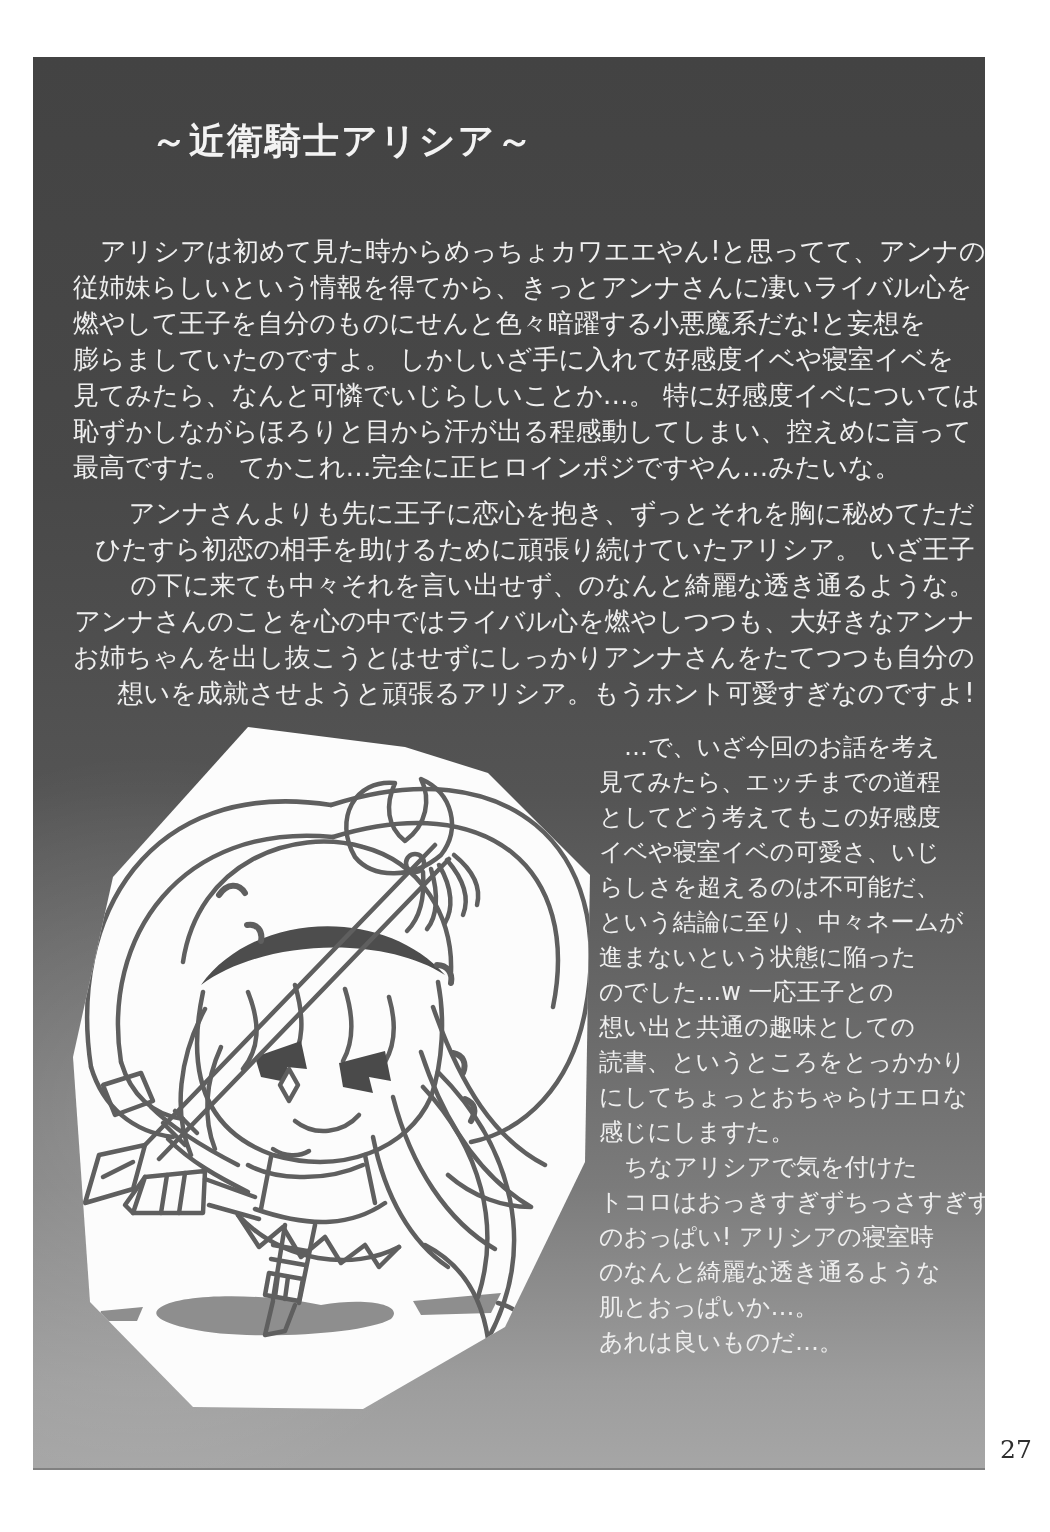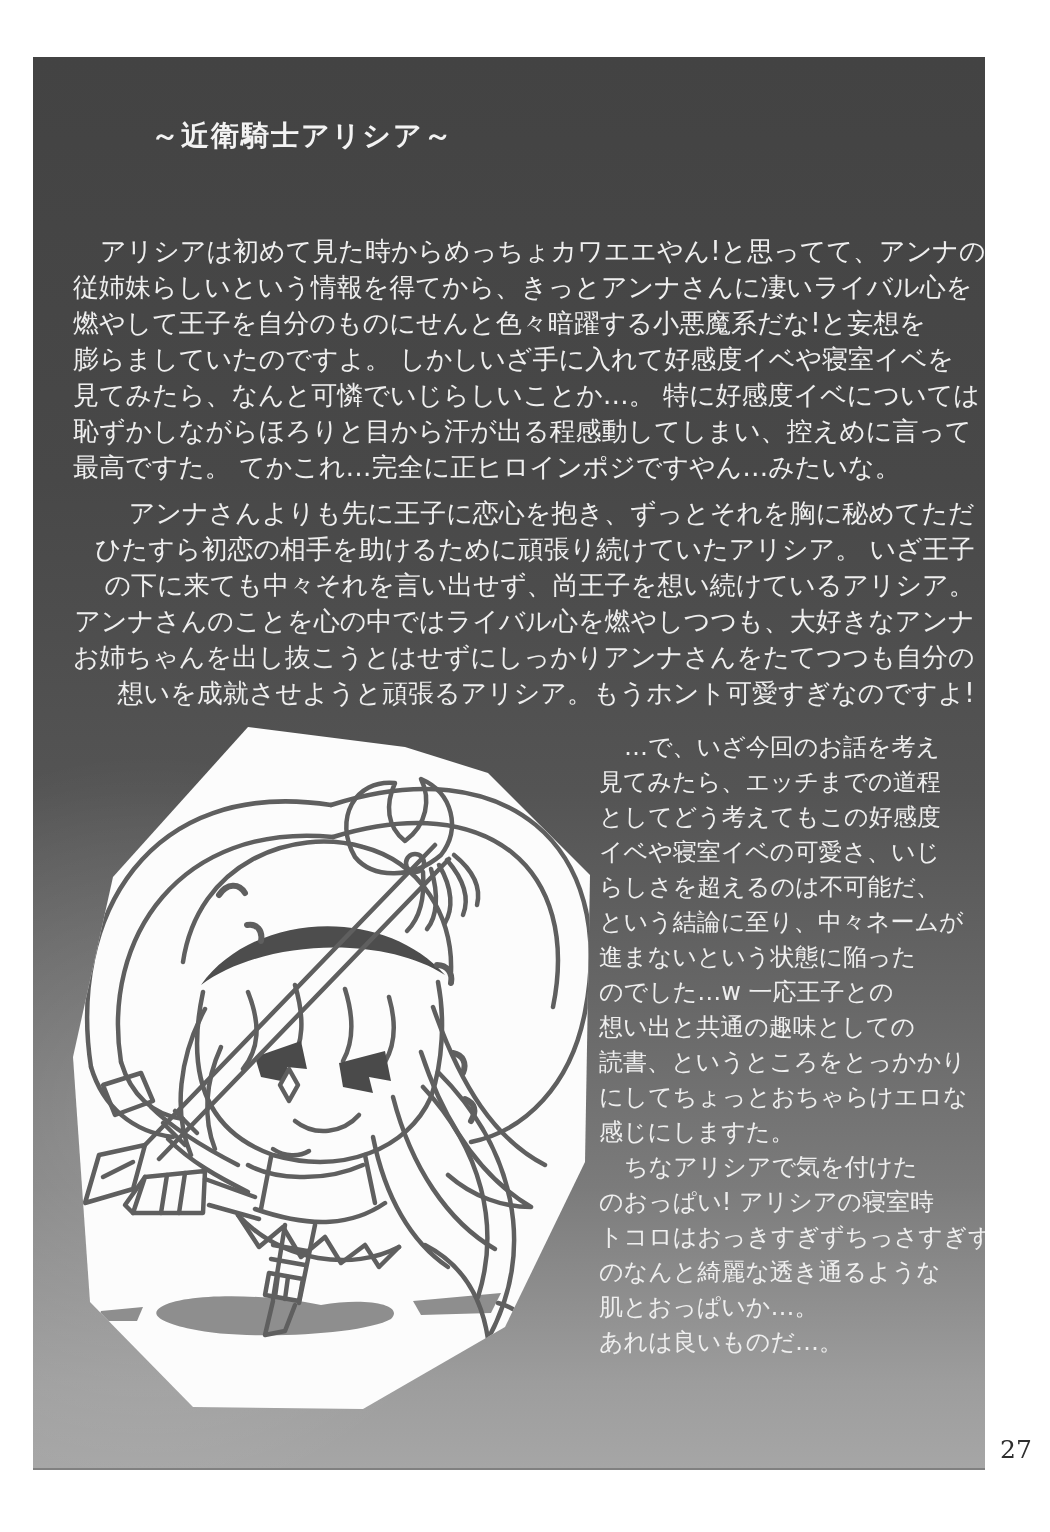--- a/index.html
+++ b/index.html
@@ -14,21 +14,21 @@
     position:absolute;left:33px;top:57px;width:952px;height:1411px;
     background:
       radial-gradient(ellipse 55% 38% at 12% 76%, rgba(255,255,255,0.20), rgba(255,255,255,0) 70%),
       linear-gradient(to bottom,#434343 0%,#484848 30%,#545454 52%,#666666 66%,#7b7b7b 80%,#9d9d9d 94%,#a6a6a6 100%);
     border-bottom:2px solid #818181;
     overflow:hidden;
   }
   .artsvg{position:absolute;left:0;top:0;}
   .title{
     position:absolute;left:118px;top:60px;margin:0;
-    font-size:28px;font-weight:700;letter-spacing:2px;
+    font-size:36px;font-weight:700;letter-spacing:2px;
     color:#f3f3f3;white-space:nowrap;
   }
   .para{position:absolute;color:#efefef;font-size:26px;line-height:36px;}
   .p1{left:40px;top:176px;}
   .p2{left:40px;top:438px;text-align:right;}
   .col{position:absolute;left:566px;top:673px;color:#efefef;font-size:24px;line-height:35px;}
   .ln{white-space:nowrap;}
   .indent{padding-left:27px;}
   .indent-sm{padding-left:25px;}
   .pageno{
@@ -156,42 +156,42 @@
     <div class="ln">燃やして王子を自分のものにせんと色々暗躍する小悪魔系だな!と妄想を</div>
     <div class="ln">膨らましていたのですよ。 しかしいざ手に入れて好感度イベや寝室イベを</div>
     <div class="ln">見てみたら、なんと可憐でいじらしいことか…。 特に好感度イベについては</div>
     <div class="ln">恥ずかしながらほろりと目から汗が出る程感動してしまい、控えめに言って</div>
     <div class="ln">最高ですた。 てかこれ…完全に正ヒロインポジですやん…みたいな。</div>
   </div>
 
   <div class="para p2">
     <div class="ln indent">アンナさんよりも先に王子に恋心を抱き、ずっとそれを胸に秘めてただ</div>
     <div class="ln">ひたすら初恋の相手を助けるために頑張り続けていたアリシア。 いざ王子</div>
-    <div class="ln">の下に来ても中々それを言い出せず、尚王子を想い続けているアリシア。</div>
+    <div class="ln">の下に来ても中々それを言い出せず、のなんと綺麗な透き通るような。</div>
     <div class="ln">アンナさんのことを心の中ではライバル心を燃やしつつも、大好きなアンナ</div>
     <div class="ln">お姉ちゃんを出し抜こうとはせずにしっかりアンナさんをたてつつも自分の</div>
     <div class="ln">想いを成就させようと頑張るアリシア。もうホント可愛すぎなのですよ!</div>
   </div>
 
   <div class="col">
     <div class="ln indent-sm">…で、いざ今回のお話を考え</div>
     <div class="ln">見てみたら、エッチまでの道程</div>
     <div class="ln">としてどう考えてもこの好感度</div>
     <div class="ln">イベや寝室イベの可愛さ、いじ</div>
     <div class="ln">らしさを超えるのは不可能だ、</div>
     <div class="ln">という結論に至り、中々ネームが</div>
     <div class="ln">進まないという状態に陥った</div>
     <div class="ln">のでした…w 一応王子との</div>
     <div class="ln">想い出と共通の趣味としての</div>
     <div class="ln">読書、というところをとっかかり</div>
     <div class="ln">にしてちょっとおちゃらけエロな</div>
     <div class="ln">感じにしますた。</div>
     <div class="ln indent-sm">ちなアリシアで気を付けた</div>
+    <div class="ln">トコロはおっきすぎずちっさすぎず</div>
     <div class="ln">のおっぱい! アリシアの寝室時</div>
-    <div class="ln">トコロはおっきすぎずちっさすぎず</div>
     <div class="ln">のなんと綺麗な透き通るような</div>
     <div class="ln">肌とおっぱいか…。</div>
     <div class="ln">あれは良いものだ…。</div>
   </div>
 
 </div>
 
 <div class="pageno">27</div>
 
 </body></html>

